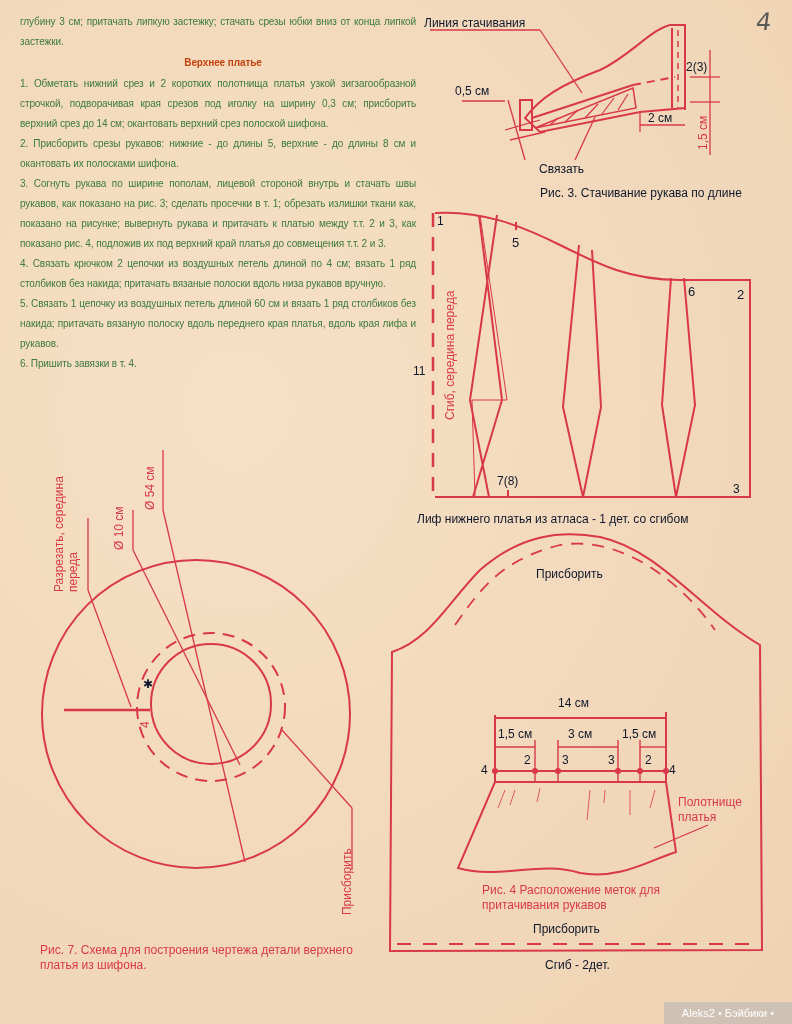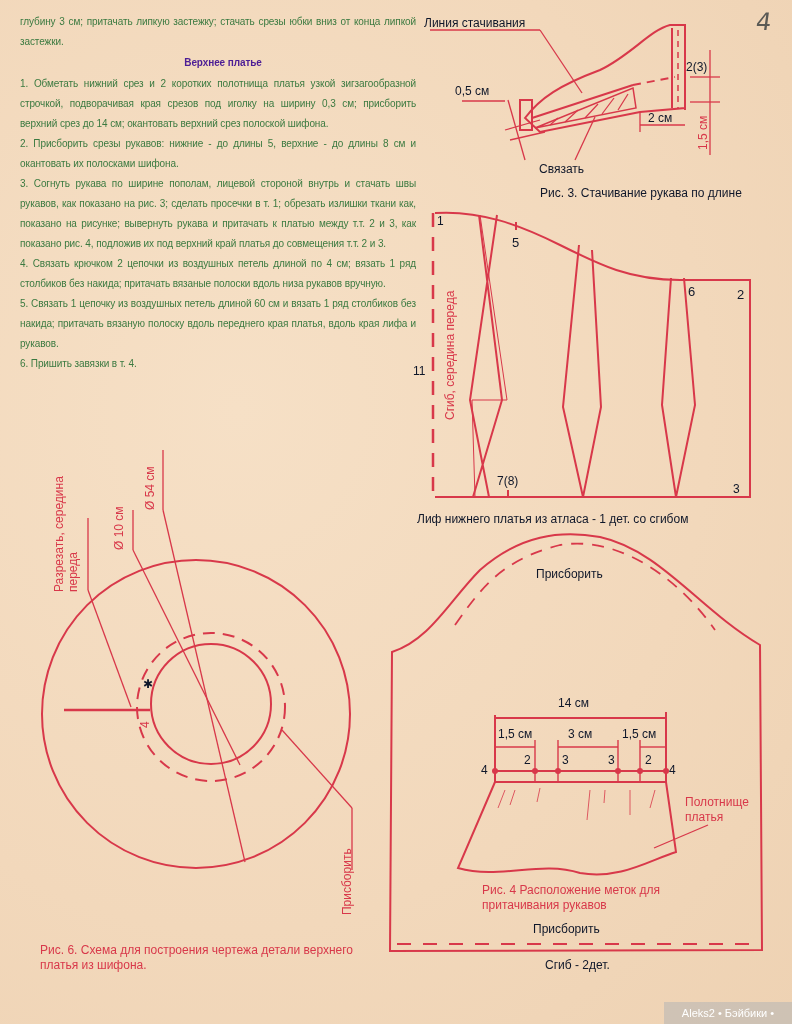--- a/index.html
+++ b/index.html
@@ -7,21 +7,21 @@
     width:792px; height:1024px; overflow:hidden; position:relative;
     background:#f4dcc0;
     background-image: radial-gradient(ellipse at 30% 40%, #f6e0c6 0%, #f2d8bb 60%, #eed2b3 100%);
     font-family:"Liberation Sans", sans-serif;
   }
   #text-col {
     position:absolute; left:20px; top:15px; width:396px;
     font-size:10px; line-height:20px; color:#3b7a40; letter-spacing:-0.1px;
   }
   #text-col p { margin:0; text-align:justify; }
-  #text-col .head { text-align:center; font-weight:bold; color:#4c1d95; padding-left:10px; margin:1px 0 1px; }
+  #text-col .head { text-align:center; font-weight:bold; color:#c2410c; padding-left:10px; margin:1px 0 1px; }
   #intro { margin-top:-3px !important; }
   .page-num { position:absolute; left:756px; top:8px; font-size:24px; color:#5a5a55; font-family:"DejaVu Sans", sans-serif; transform:skewX(-8deg); }
   svg { position:absolute; left:0; top:0; }
   .cap { position:absolute; color:#d8384a; font-size:12px; line-height:15px; }
   .lbl { position:absolute; color:#0f172a; font-size:12px; white-space:nowrap; }
   .vlbl { position:absolute; color:#d8384a; font-size:12px; white-space:nowrap; transform-origin:left top; transform:rotate(-90deg); }
   .watermark { position:absolute; right:0; bottom:0; width:128px; height:22px; background:rgba(180,180,180,0.55); color:#fff; font-size:11px; line-height:22px; text-align:center; }
 </style>
 </head>
 <body>
@@ -155,31 +155,31 @@
 <div class="lbl" style="left:733px;top:482px;">3</div>
 <div class="vlbl" style="left:443px;top:420px;">Сгиб, середина переда</div>
 <div class="lbl" style="left:417px;top:512px;">Лиф нижнего платья из атласа - 1 дет. со сгибом</div>
 
 <div class="vlbl" style="left:52px;top:592px;width:120px;white-space:normal;line-height:14px;">Разрезать, середина переда</div>
 <div class="vlbl" style="left:112px;top:550px;">Ø 10 см</div>
 <div class="vlbl" style="left:143px;top:510px;">Ø 54 см</div>
 <div class="vlbl" style="left:340px;top:915px;">Присборить</div>
 <div class="vlbl" style="left:138px;top:728px;">4</div>
 <div class="lbl" style="left:143px;top:677px;">✱</div>
-<div class="cap" style="left:40px;top:943px;width:320px;">Рис. 6. Схема для построения чертежа детали верхнего платья из шифона.</div>
+<div class="cap" style="left:40px;top:943px;width:320px;">Рис. 7. Схема для построения чертежа детали верхнего платья из шифона.</div>
 
 <div class="lbl" style="left:536px;top:567px;">Присборить</div>
 <div class="lbl" style="left:558px;top:696px;">14 см</div>
 <div class="lbl" style="left:498px;top:727px;">1,5 см</div>
 <div class="lbl" style="left:568px;top:727px;">3 см</div>
 <div class="lbl" style="left:622px;top:727px;">1,5 см</div>
 <div class="lbl" style="left:481px;top:763px;">4</div>
 <div class="lbl" style="left:524px;top:753px;">2</div>
 <div class="lbl" style="left:562px;top:753px;">3</div>
 <div class="lbl" style="left:608px;top:753px;">3</div>
 <div class="lbl" style="left:645px;top:753px;">2</div>
 <div class="lbl" style="left:669px;top:763px;">4</div>
-<div class="cap" style="left:678px;top:795px;width:80px;margin-left:7px;">Полотнище платья</div>
+<div class="cap" style="left:678px;top:795px;width:80px;">Полотнище платья</div>
 <div class="cap" style="left:482px;top:883px;width:200px;">Рис. 4 Расположение меток для притачивания рукавов</div>
 <div class="lbl" style="left:533px;top:922px;">Присборить</div>
 <div class="lbl" style="left:545px;top:958px;">Сгиб - 2дет.</div>
 
 <div class="watermark">Aleks2 • Бэйбики • babiki.ru</div>
 
 </body></html>

